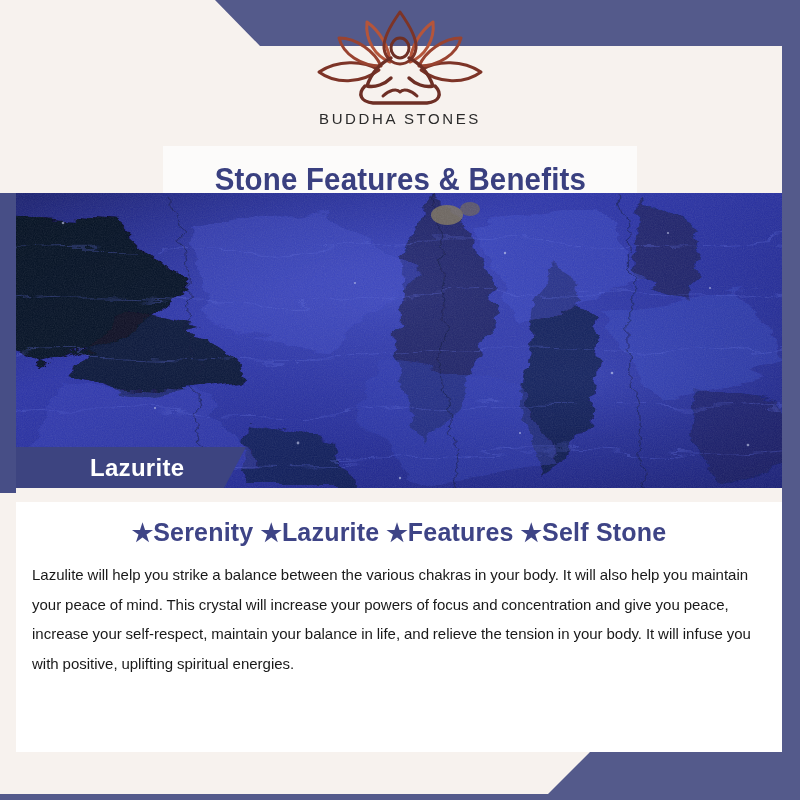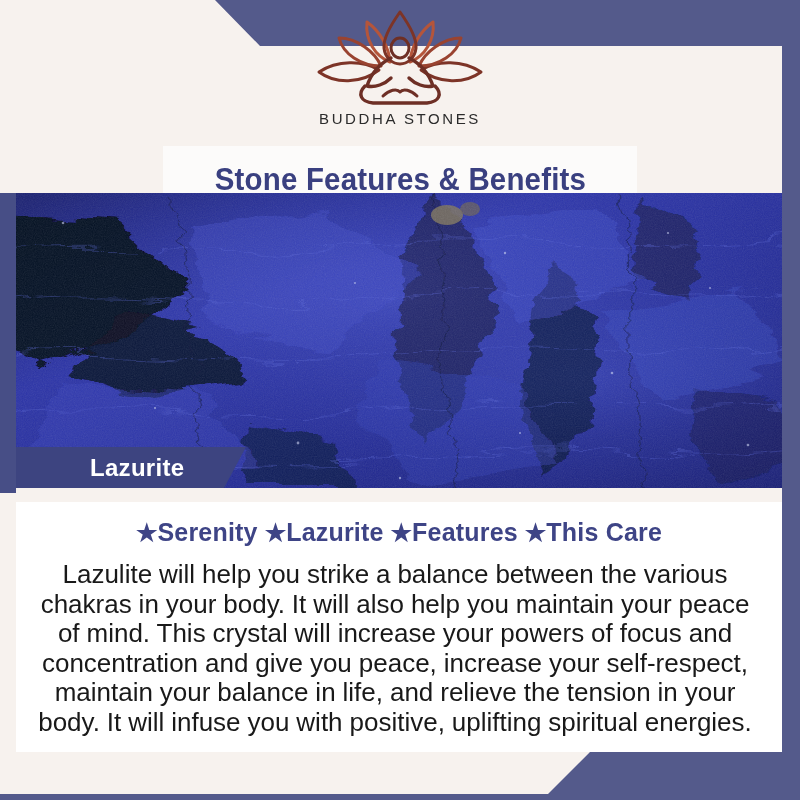--- a/index.html
+++ b/index.html
@@ -111,25 +111,25 @@
     font-size:25px;
     font-weight:bold;
     white-space:nowrap;
   }
   .keywords .star { font-size:24px; }
   .kw { letter-spacing:.2px; }
 
   .body-copy {
     position:absolute;
     left:16px; top:72px; width:726px;
-    font-size:26px;
+    font-size:15px;
     line-height:29.5px;
     color:#191919;
     font-family:"Liberation Sans", sans-serif;
-    text-align:center;
+    text-align:left;
     word-spacing:-0.3px;
   }
 </style>
 </head>
 <body>
 
 <div id="poster">
 
   <div class="cream-plate"></div>
 
@@ -262,19 +262,19 @@
     <span class="stone-label-text">Lazurite</span>
   </div>
 
   <div class="content-panel">
     <div class="panel-topfade"></div>
 
     <div class="keywords">
       <span class="star">★</span><span class="kw">Serenity</span>
       <span class="star">★</span><span class="kw">Lazurite</span>
       <span class="star">★</span><span class="kw">Features</span>
-      <span class="star">★</span><span class="kw">This Care</span>
+      <span class="star">★</span><span class="kw">Self Stone</span>
     </div>
 
     <p class="body-copy">Lazulite will help you strike a balance between the various chakras in your body. It will also help you maintain your peace of mind. This crystal will increase your powers of focus and concentration and give you peace, increase your self-respect, maintain your balance in life, and relieve the tension in your body. It will infuse you with positive, uplifting spiritual energies.</p>
   </div>
 
 </div>
 
 </body></html>

